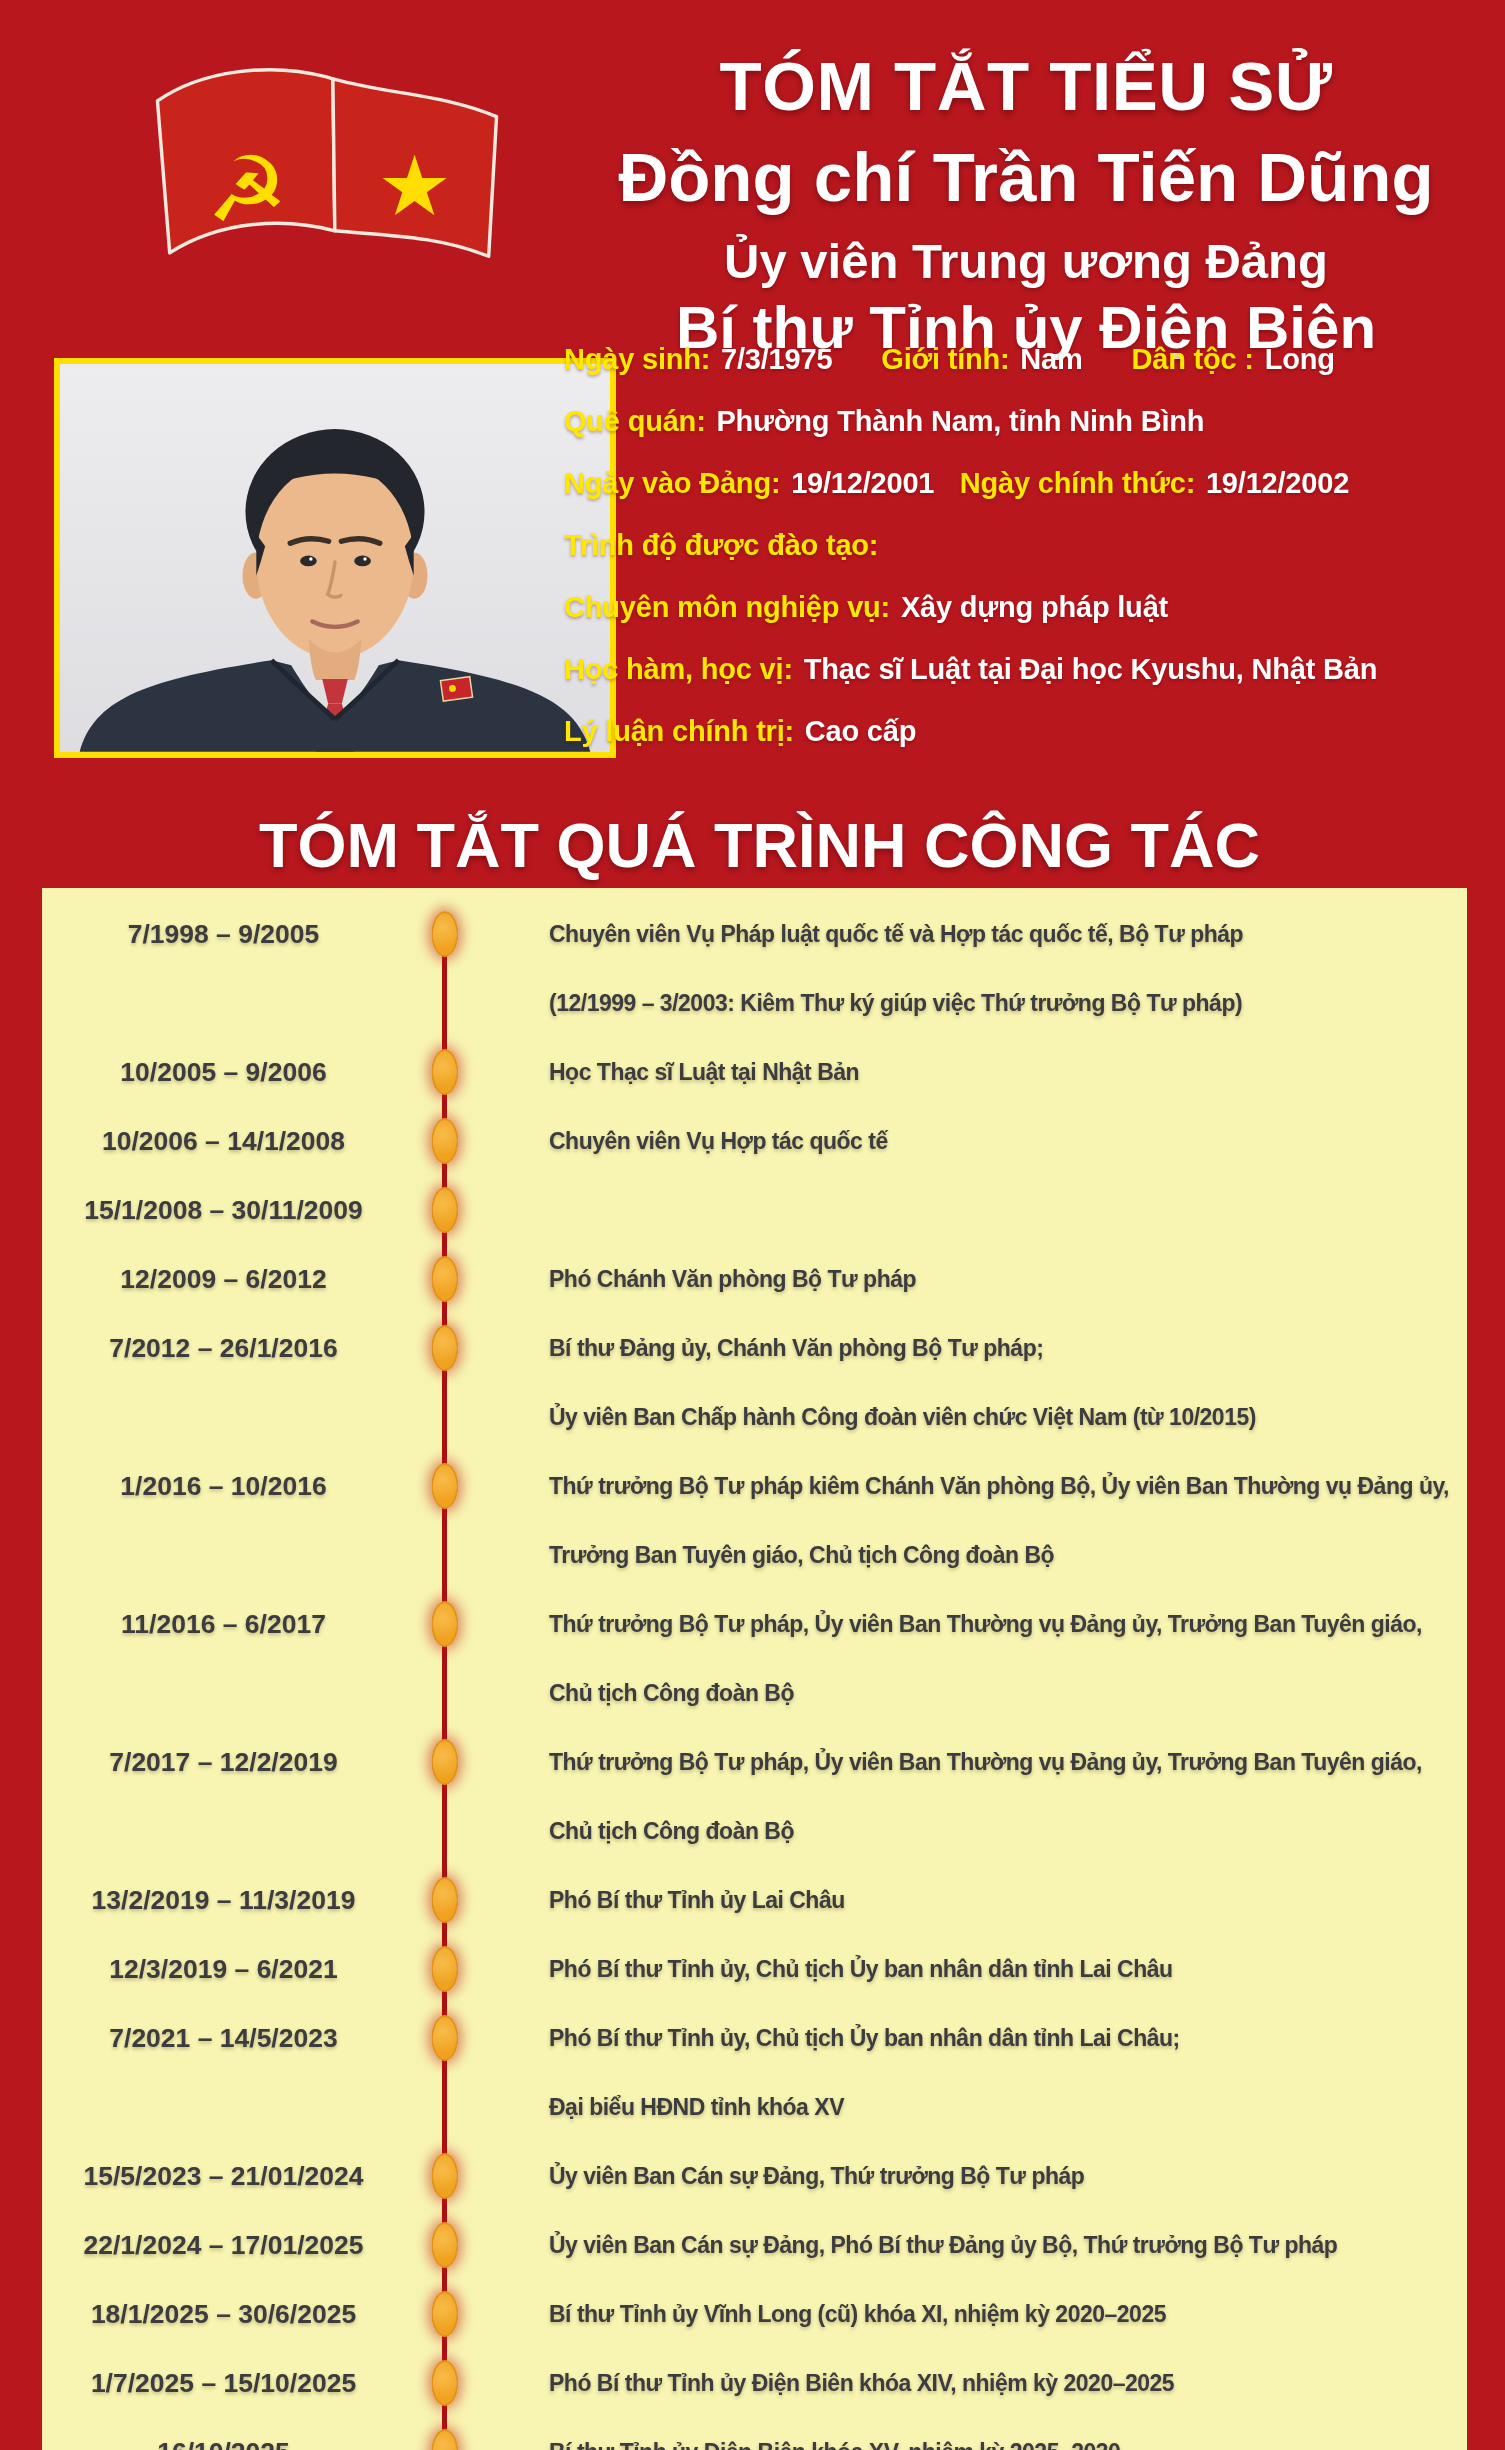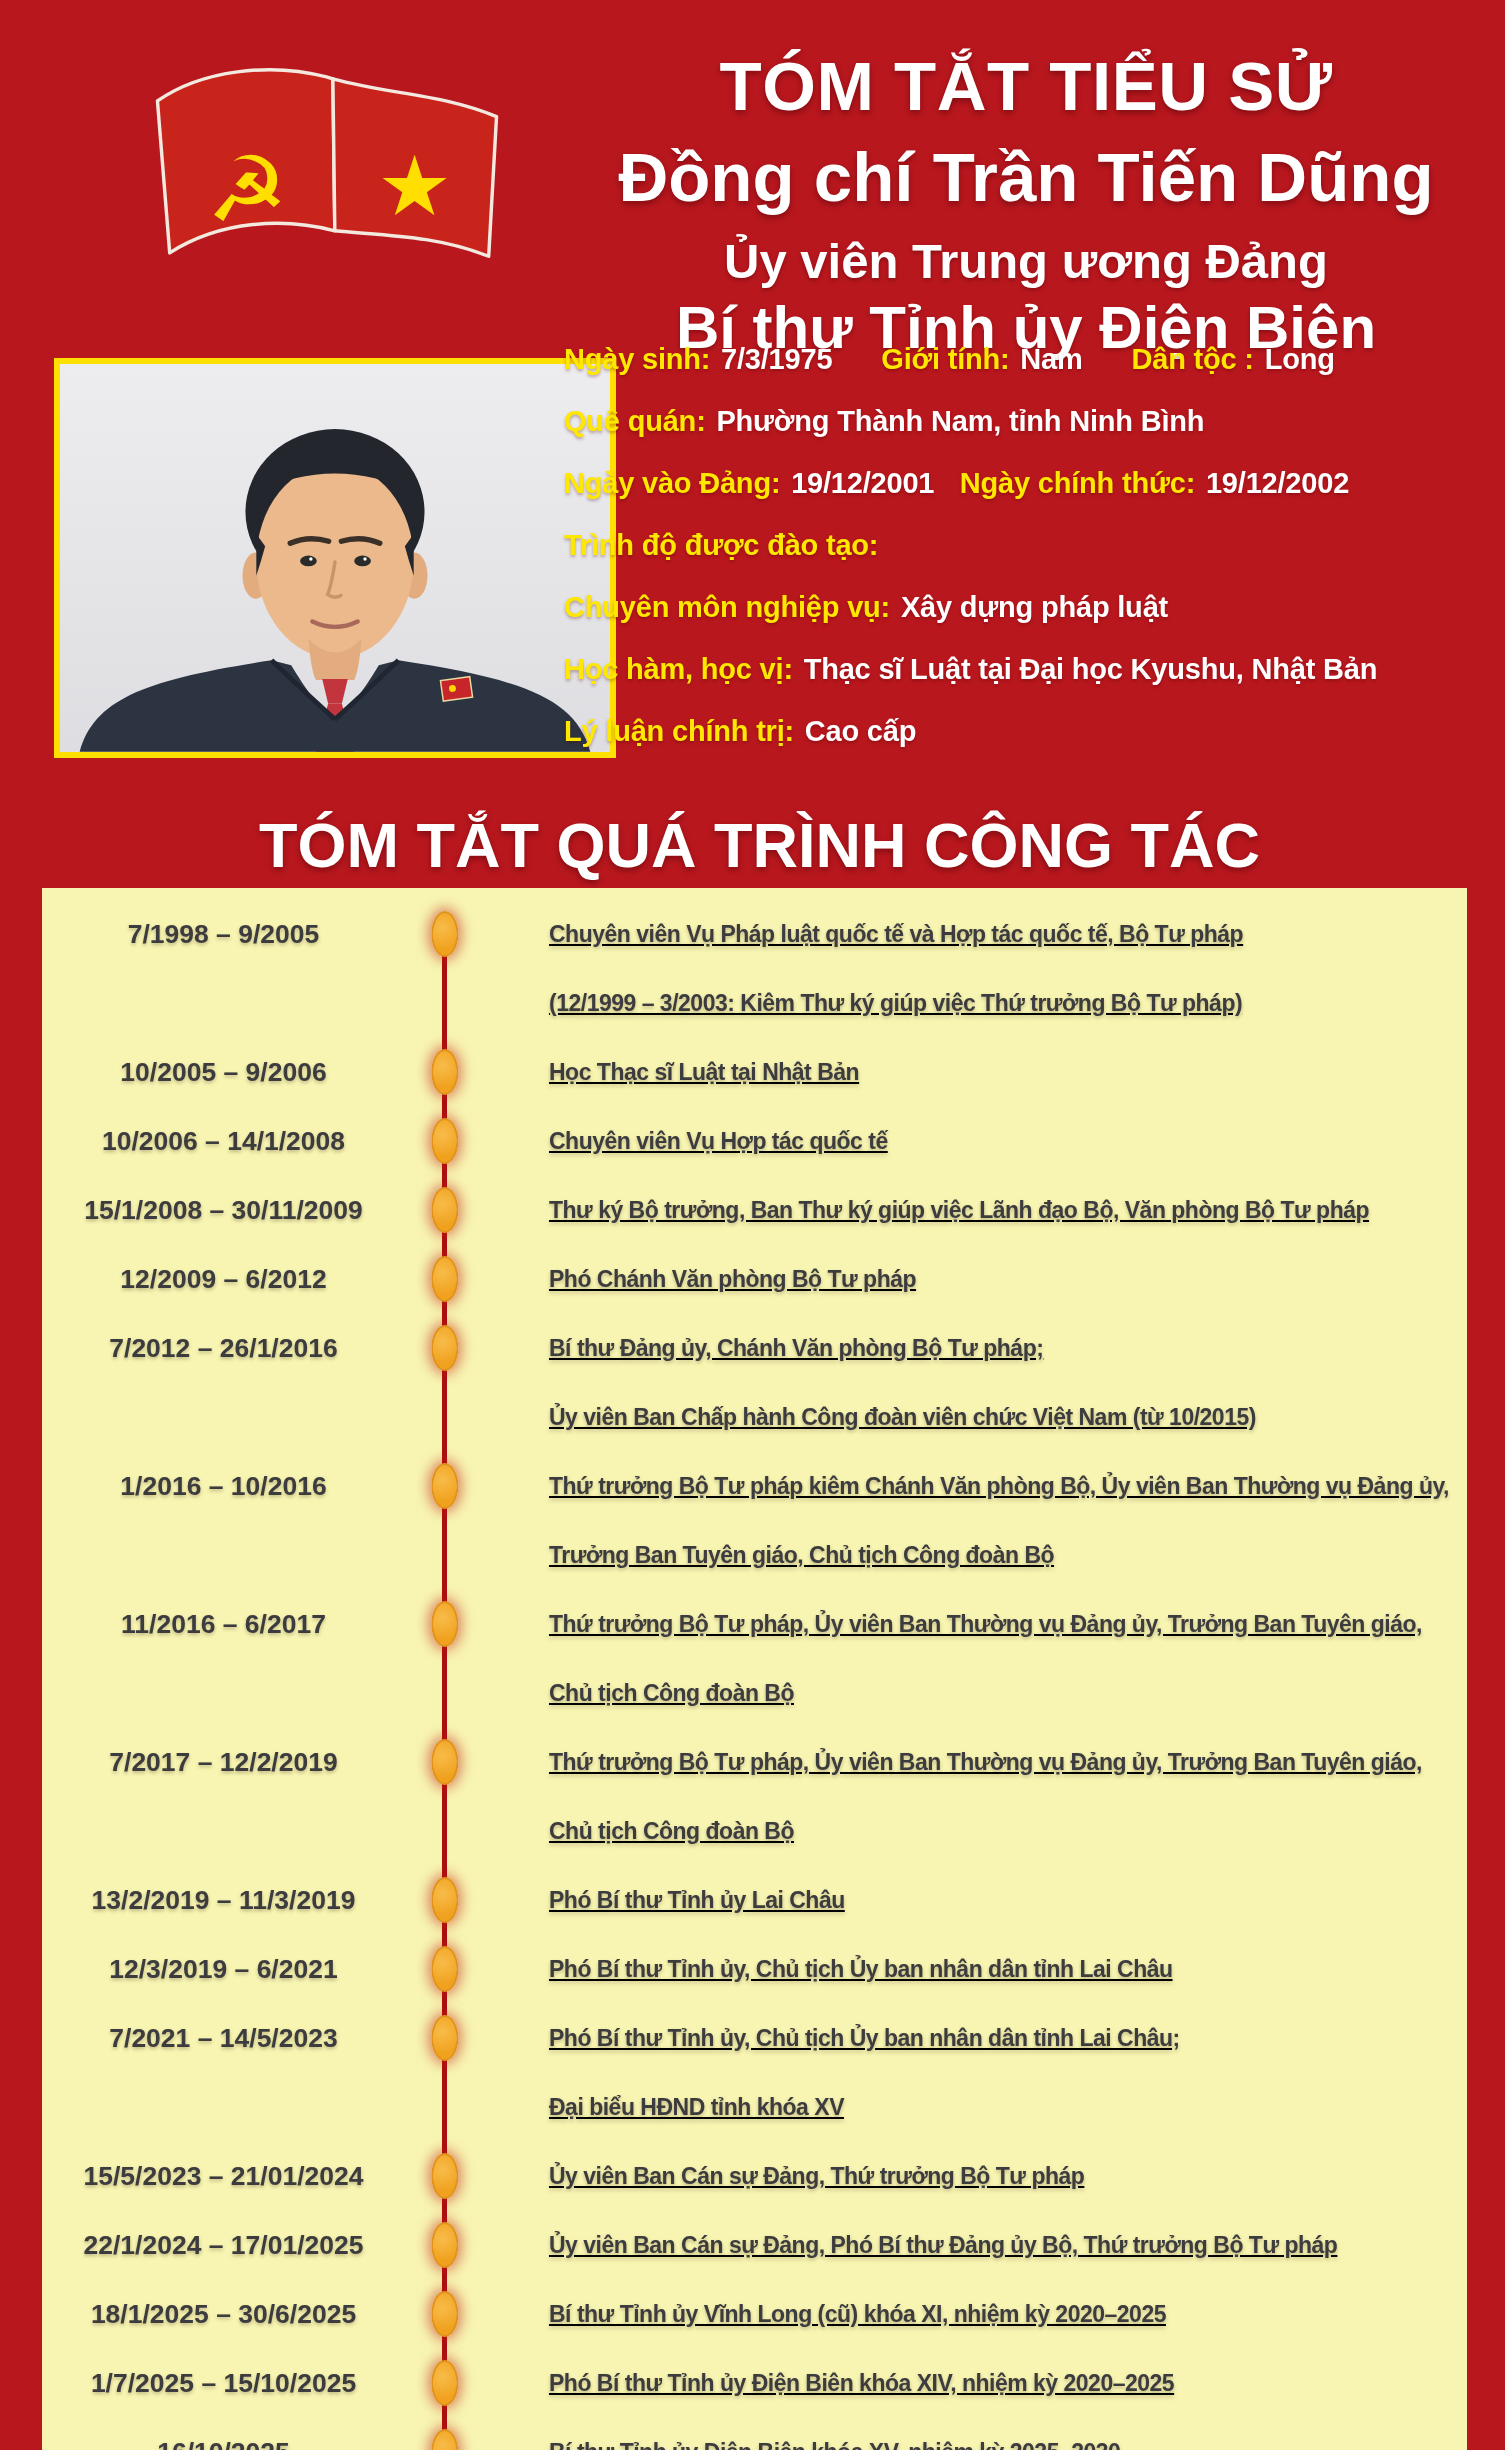--- a/index.html
+++ b/index.html
@@ -45,21 +45,21 @@
     text-align:center;white-space:nowrap;text-shadow:0 2px 3.9px rgba(60,40,20,.3);
   }
   .dotcell{grid-column:2;position:relative;}
   .dot{
     position:absolute;left:50%;top:34px;transform:translate(-50%,-50%);
     width:27.4px;height:46px;border-radius:50%;
     background:radial-gradient(circle at 40% 35%, #F8BC4A, #F0A21F 70%);
     border:2.5px solid #E0921C;box-sizing:border-box;
     box-shadow:0 0 12.7px 2.9px rgba(190,25,18,.55);
   }
-  .etext{grid-column:3;text-decoration:underline;}
+  .etext{grid-column:3;}
   .eline{
     line-height:69px;font-size:23px;font-weight:bold;color:#3C3C3E;
     padding-left:64px;white-space:nowrap;letter-spacing:-0.5px;
     text-shadow:0 2px 3.9px rgba(60,40,20,.3);
   }
 </style>
 </head>
 <body>
 
 <div class="page">
@@ -191,24 +191,20 @@
             <div class="eline">Chuyên viên Vụ Hợp tác quốc tế</div>
 
           </div>
         </div>
 
         <div class="entry">
           <div class="edate">15/1/2008 – 30/11/2009</div>
           <div class="dotcell">
             <span class="dot"></span>
           </div>
-          <div class="etext">
-            <div class="eline">Thư ký Bộ trưởng, Ban Thư ký giúp việc Lãnh đạo Bộ, Văn phòng Bộ Tư pháp</div>
-
-          </div>
         </div>
 
         <div class="entry">
           <div class="edate">12/2009 – 6/2012</div>
           <div class="dotcell">
             <span class="dot"></span>
           </div>
           <div class="etext">
             <div class="eline">Phó Chánh Văn phòng Bộ Tư pháp</div>
 

